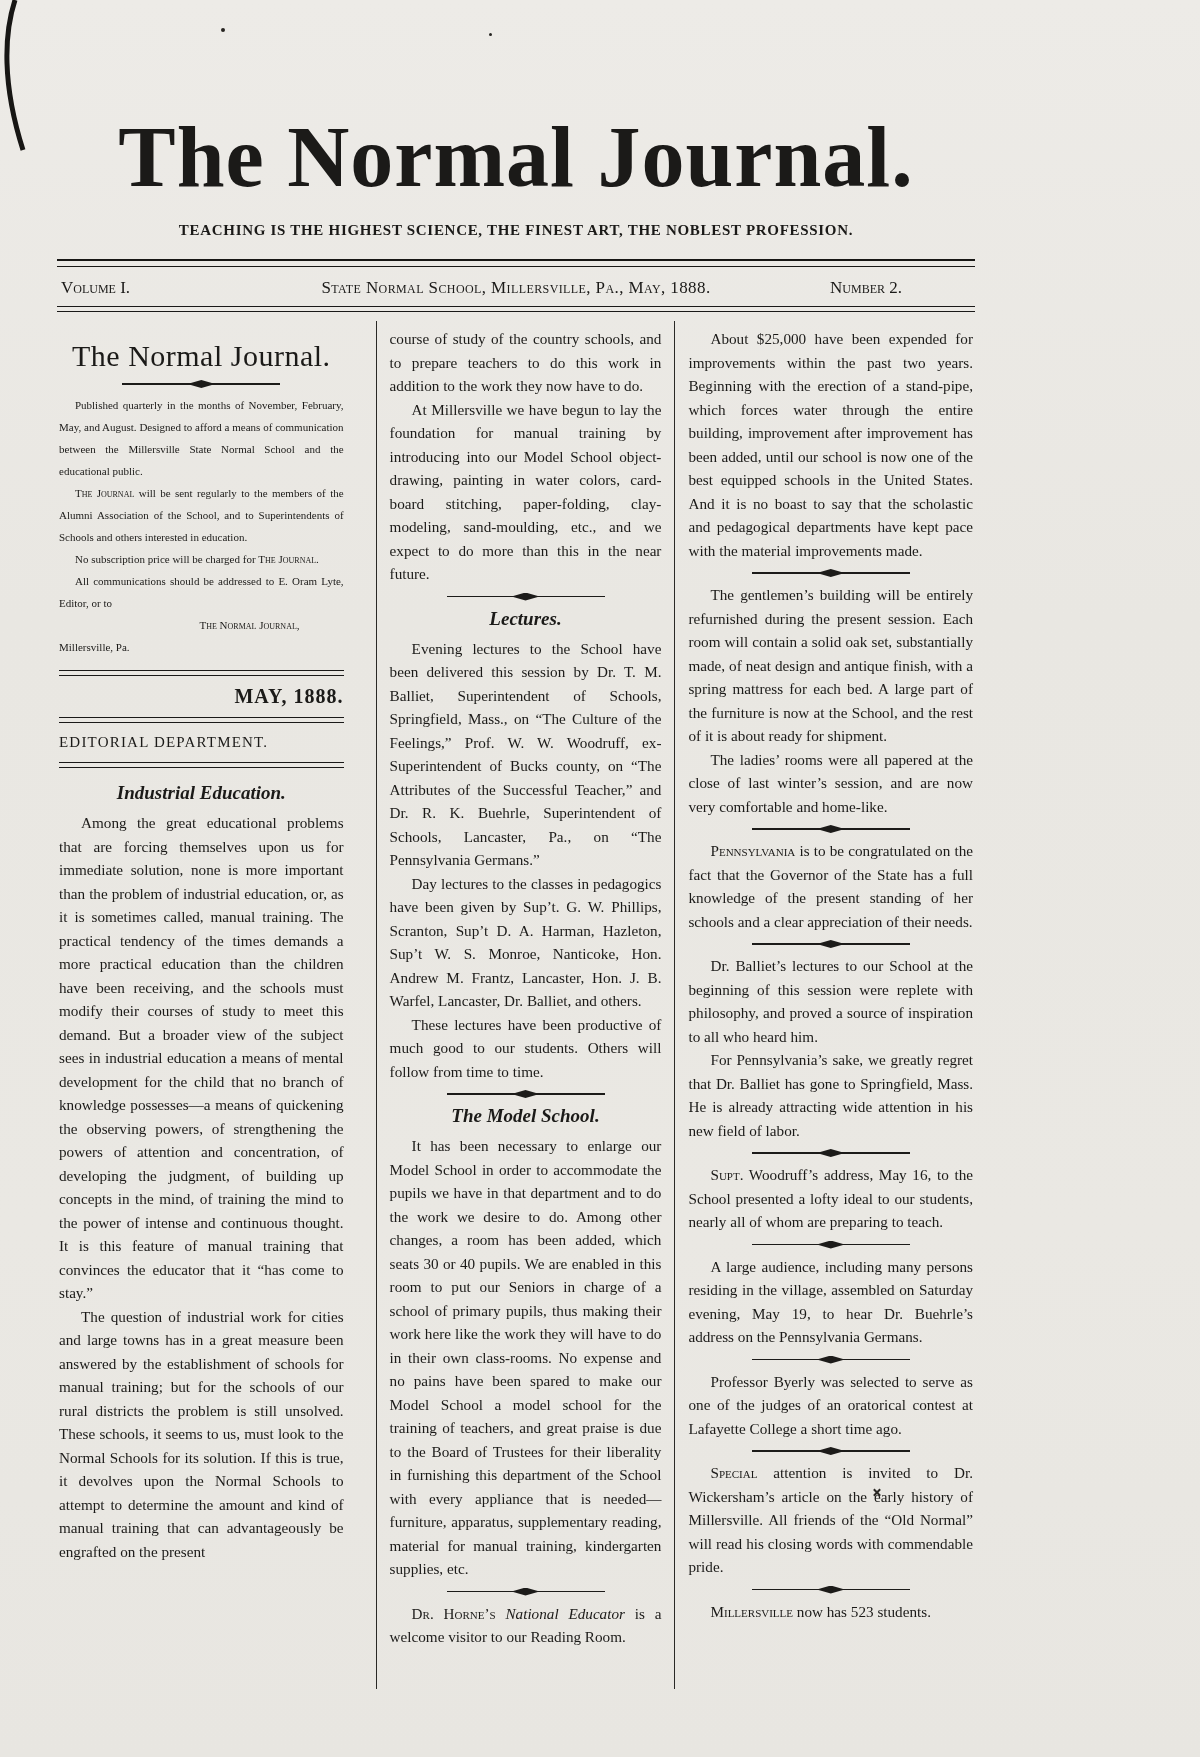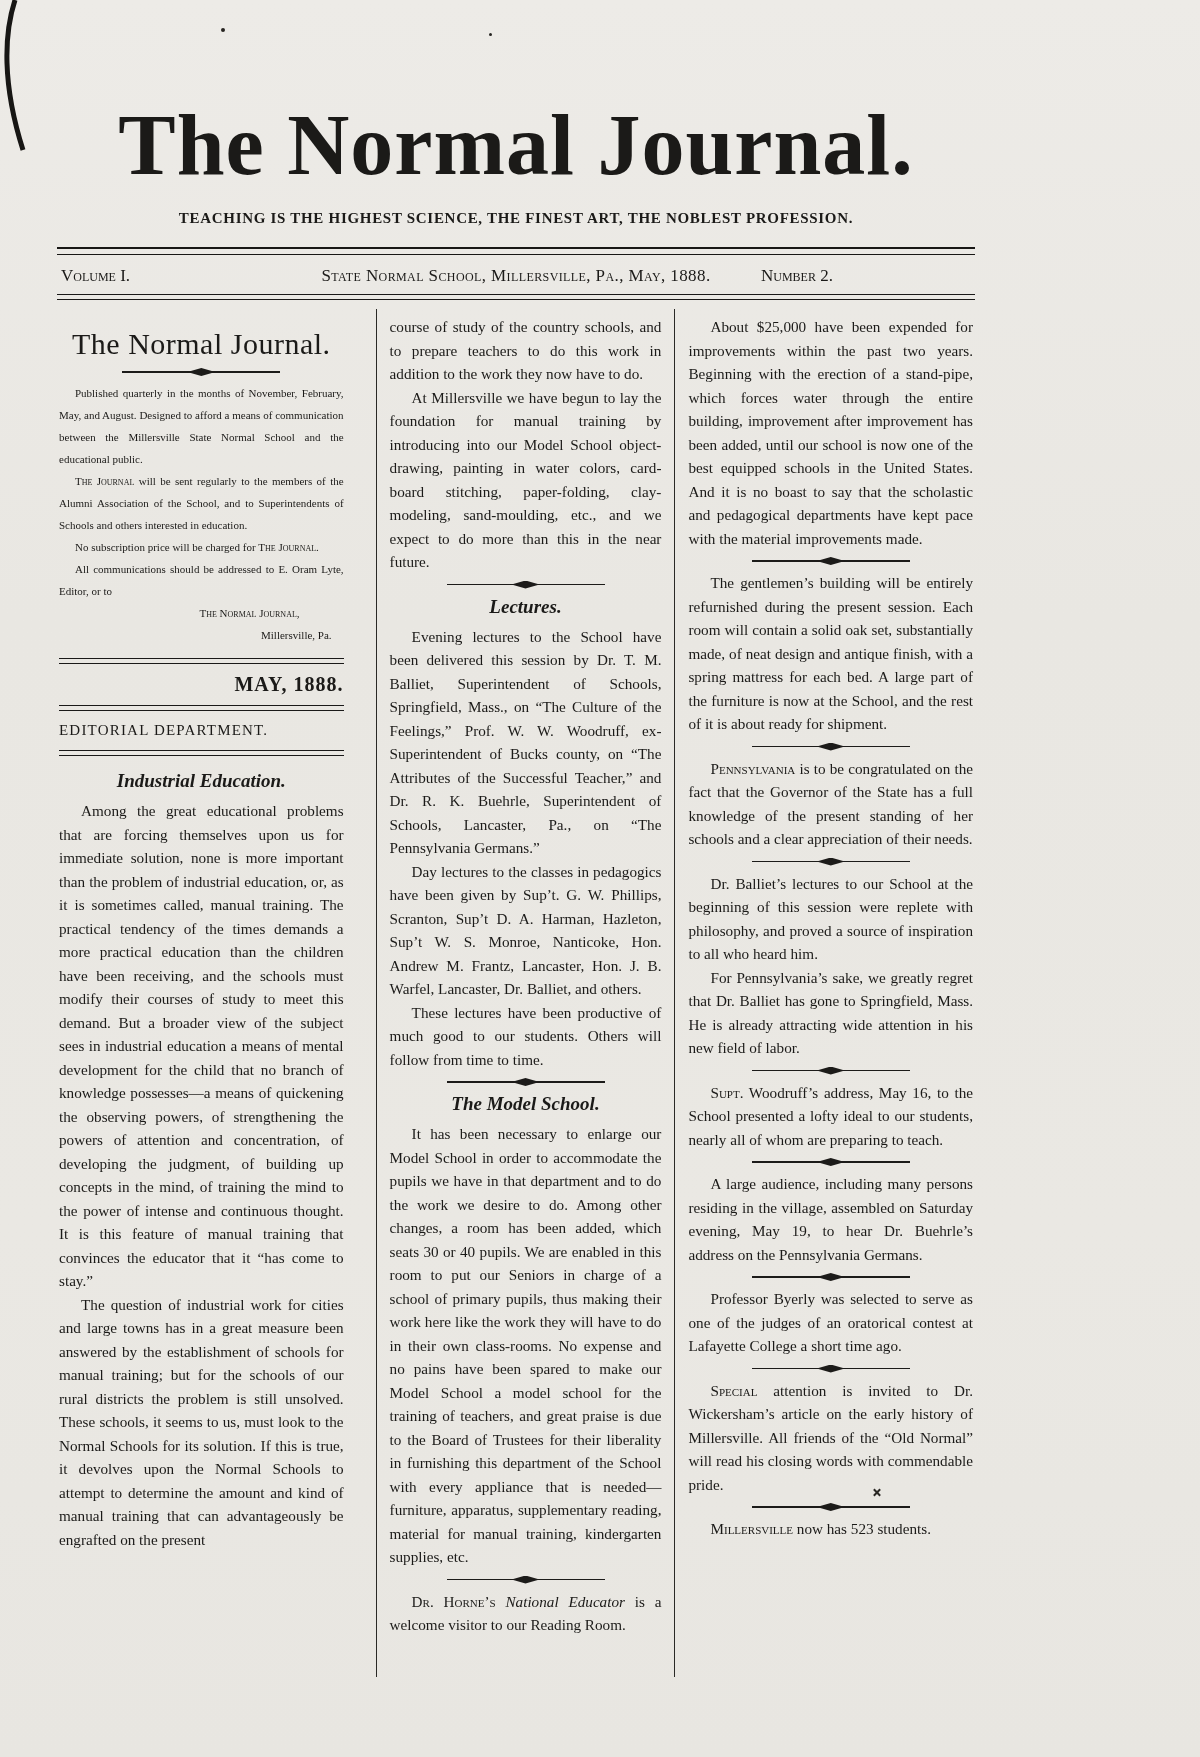--- a/index.html
+++ b/index.html
@@ -2,42 +2,42 @@
 <html><head>
 <meta charset="utf-8">
 <style>
   html,body{margin:0;padding:0;}
   body{
     width:1200px;height:1757px;position:relative;overflow:hidden;
     background:linear-gradient(180deg,#edebe7 0%,#e9e7e2 35%,#eae8e3 70%,#e8e6e1 100%);
     font-family:"Liberation Serif", serif;color:#1b1a18;
     -webkit-font-smoothing:antialiased;
   }
-  .print{position:absolute;left:57px;top:0;width:918px;}
+  .print{position:absolute;left:57px;top:12px;width:918px;}
   
   .title{margin:102px 0 0;text-align:center;font-size:86px;line-height:1;
     font-weight:bold;letter-spacing:1px;white-space:nowrap;}
   .motto{margin-top:22px;text-align:center;font-size:15px;font-weight:bold;letter-spacing:.7px;}
   .mast-rule{margin-top:20px;height:5px;border-top:2.2px solid #181715;border-bottom:1.3px solid #181715;}
   .dateline{display:flex;align-items:baseline;padding:11px 4px 8px;font-size:17px;font-variant:small-caps;}
   .dateline .vol{width:210px;text-align:left;}
   .dateline .issue{flex:1;text-align:center;letter-spacing:.4px;}
-  .dateline .num{width:210px;text-align:left;}
+  .dateline .num{width:210px;text-align:center;}
   .thin-rule{height:4px;border-top:1.2px solid #1a1918;border-bottom:1.2px solid #1a1918;}
   
   .cols{display:flex;align-items:stretch;margin-top:9px;min-height:1368px;}
   .col{width:306px;box-sizing:border-box;padding:6px 13px 0;}
   .col.first{padding-left:2px;}
   .col.last{padding-right:2px;}
   .col.mid{border-left:1.6px solid #2a2926;border-right:1.6px solid #2a2926;margin-left:19px;}
   p{margin:0;font-size:15.2px;line-height:23.5px;text-align:justify;text-indent:1.45em;}
   p.noindent{text-indent:0;}
   .about p{font-size:11px;line-height:22px;}
   .addr{ text-align:right;text-indent:0;padding-right:44px;font-variant:small-caps;font-size:15px;}
-  .addr2{text-align:right;text-indent:0;padding-right:12px;font-size:14.5px;}
+  .addr2{text-align:left;text-indent:0;padding-right:12px;font-size:14.5px;}
   .sc{font-variant:small-caps;}
   
   .journal-subhead{margin:12px 0 0;text-align:center;font-weight:normal;font-size:30px;letter-spacing:.5px;}
   .date-head{margin:9px 0;text-align:right;font-size:20px;font-weight:bold;letter-spacing:1px;}
   .dept-head{margin:11px 0;text-align:left;font-size:15px;font-weight:normal;letter-spacing:1.2px;white-space:nowrap;}
   .art-title,.sec-head{margin:14px 0 7px;text-align:center;font-size:19px;font-weight:bold;font-style:italic;}
   .sec-head{margin:6px 0 7px;}
   .drule-a{margin-top:12px;}
   .drule-b{margin-top:2px;}
   
@@ -126,20 +126,21 @@
           </div>
         <p><span class="sc">Dr. Horne’s</span><i> National Educator</i><span> is a welcome visitor to our Reading Room.</span></p>
       </section>
 
       <section class="col last">
         <p>About $25,000 have been expended for improvements within the past two years.  Beginning with the erection of a stand-pipe, which forces water through the entire building, improvement after improvement has been added, until our school is now one of the best equipped schools in the United States.  And it is no boast to say that the scholastic and pedagogical departments have kept pace with the material improvements made.</p>
         <div class="divider">
             <span class="diamond"></span>
           </div>
         <p>The gentlemen’s building will be entirely refurnished during the present session.  Each room will contain a solid oak set, substantially made, of neat design and antique finish, with a spring mattress for each bed.  A large part of the furniture is now at the School, and the rest of it is about ready for shipment.</p>
+        <p>The ladies’ rooms were all papered at the close of last winter’s session, and are now very comfortable and home-like.</p>
         <div class="divider">
             <span class="diamond"></span>
           </div>
         <p><span class="sc">Pennsylvania</span><span> is to be congratulated on the fact that the Governor of the State has a full knowledge of the present standing of her schools and a clear appreciation of their needs.</span></p>
         <div class="divider">
             <span class="diamond"></span>
           </div>
         <p>Dr. Balliet’s lectures to our School at the beginning of this session were replete with philosophy, and proved a source of inspiration to all who heard him.</p>
         <p>For Pennsylvania’s sake, we greatly regret that Dr. Balliet has gone to Springfield, Mass.  He is already attracting wide attention in his new field of labor.</p>
         <div class="divider">

